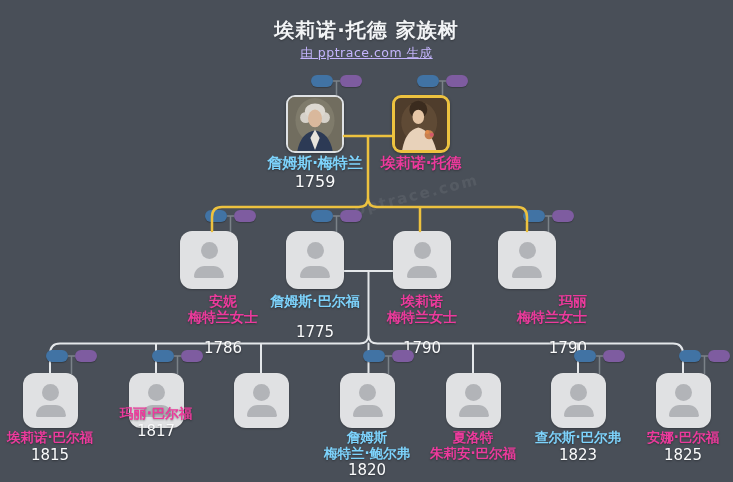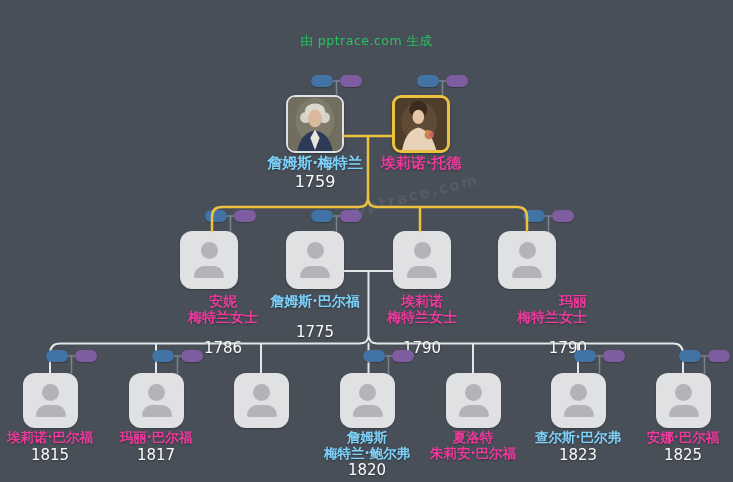--- a/index.html
+++ b/index.html
@@ -6,21 +6,21 @@
   .stage{
     position:relative;width:733px;height:482px;overflow:hidden;
     background:#494f58;
     font-family:"DejaVu Sans","Liberation Sans",sans-serif;
   }
   .hdr{position:absolute;top:18px;left:0;width:733px;text-align:center;}
   .hdr h1{
     margin:0;font-size:20px;line-height:24px;font-weight:700;color:#f2f4f6;
     letter-spacing:1px;text-shadow:0 1px 2px rgba(0,0,0,.3);
   }
-  .hdr .sub{margin-top:15px;font-size:12.5px;color:#22c55e;letter-spacing:.5px;}
+  .hdr .sub{margin-top:3px;font-size:12.5px;color:#c4b5fd;letter-spacing:.5px;text-decoration:underline;}
 
   svg.lines{position:absolute;left:0;top:0;pointer-events:none;}
   .base{z-index:1;}
   .gold{z-index:5;}
 
   .wm{
     position:absolute;left:352px;top:182px;width:160px;z-index:2;
     transform:rotate(-14deg);font-size:15px;letter-spacing:2px;
     color:rgba(255,255,255,0.07);font-weight:700;
   }
@@ -67,20 +67,21 @@
   }
   .chip.father{background:#4173a4;}
   .chip.mother{background:#7e5ca0;}
 </style>
 </head>
 <body>
 
 <div class="stage">
 
   <div class="hdr">
+    <h1>埃莉诺·托德 家族树</h1>
     <div class="sub">由 pptrace.com 生成</div>
   </div>
 
   <svg class="lines base" width="733" height="482">
     <path stroke="#7b8289" stroke-width="1.5" fill="none" d="M333,81 H340 M336.5,81 V96
          M439,81 H446 M442.5,81 V96
          M227,216 H234 M230.5,216 V232
          M333,216 H340 M336.5,216 V232
          M545,216 H552 M548.5,216 V232
          M68,356 H75 M71.5,356 V374
@@ -179,21 +180,21 @@
     <div class="avatar small"></div>
   </div>
   <div class="plabel g3" style="left:-2px;top:430px;width:104px;">
     <div class="nm female">埃莉诺·巴尔福</div>
     <div class="yr">1815</div>
   </div>
 
   <div class="node" style="left:129px;top:373px;">
     <div class="avatar small"></div>
   </div>
-  <div class="plabel g3" style="left:104px;top:430px;width:104px;">
+  <div class="plabel g3" style="left:104px;top:406px;width:104px;">
     <div class="nm female">玛丽·巴尔福</div>
     <div class="yr">1817</div>
   </div>
 
   <div class="node" style="left:234px;top:373px;">
     <div class="avatar small"></div>
   </div>
 
   <div class="node" style="left:340px;top:373px;">
     <div class="avatar small"></div>

